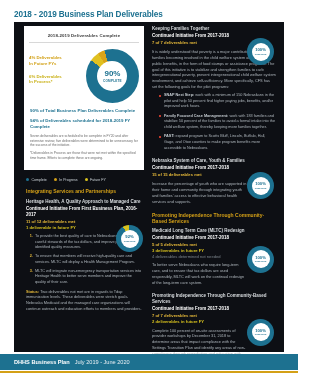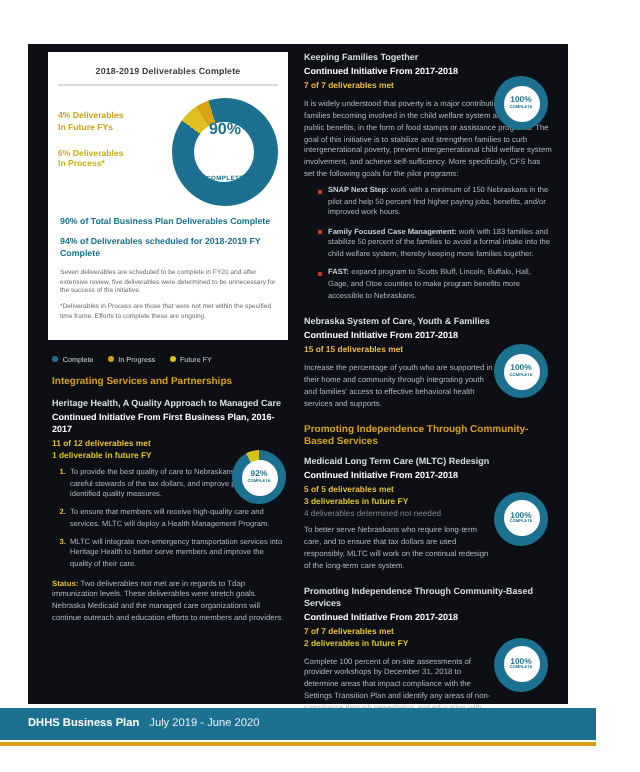--- a/index.html
+++ b/index.html
@@ -51,21 +51,21 @@
 
   .donut-wrap { position: relative; width: 54px; height: 54px; margin-top: 2px; }
   .donut {
     position: absolute; inset: 0; border-radius: 50%;
   }
   .donut-hole {
     position: absolute; left: 50%; top: 50%;
     width: 30px; height: 30px; margin: -15px 0 0 -15px;
     background: #fff; border-radius: 50%;
     display: flex; flex-direction: column;
-    align-items: center; justify-content: space-between;
+    align-items: center; justify-content: center;
   }
   .donut-pct { font-size: 8px; font-weight: bold; color: #1d7190; line-height: 1; }
   .donut-sub { font-size: 3.1px; font-weight: bold; color: #1d7190; letter-spacing: 0.2px; margin-top: 1px; }
 
   .chart-stats { margin-top: 5px; padding-left: 1px; }
   .chart-stats .stat {
     font-size: 4.4px; font-weight: bold; color: #1d7190;
     line-height: 1.35; margin-bottom: 4px;
   }
   .chart-foot {
@@ -153,20 +153,23 @@
   .footer-accent {
     position: absolute; left: 0; bottom: 13px; width: 298px; height: 2.2px;
     background: #d4a017;
   }
 </style>
 </head>
 <body>
 
 <div class="page">
 
+  <div class="title-bar">
+    <div class="title">2018 - 2019 Business Plan Deliverables</div>
+  </div>
 
   <div class="dark-panel">
 
     <div class="left-col">
 
       <div class="chart-card">
         <div class="chart-card-head">2018-2019 Deliverables Complete</div>
 
         <div class="chart-row">
           <div class="chart-legend-left">

